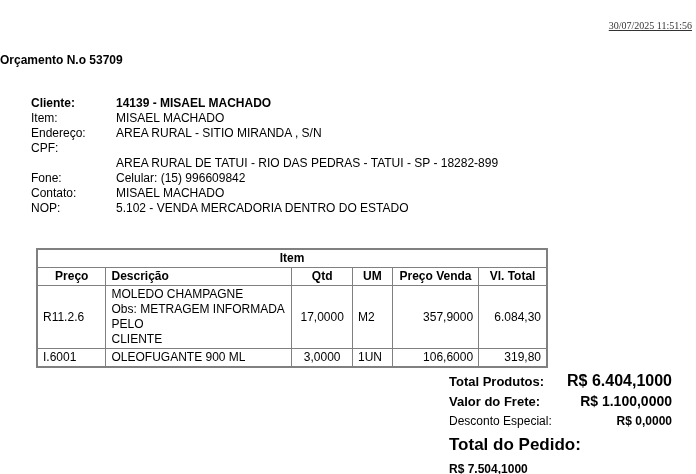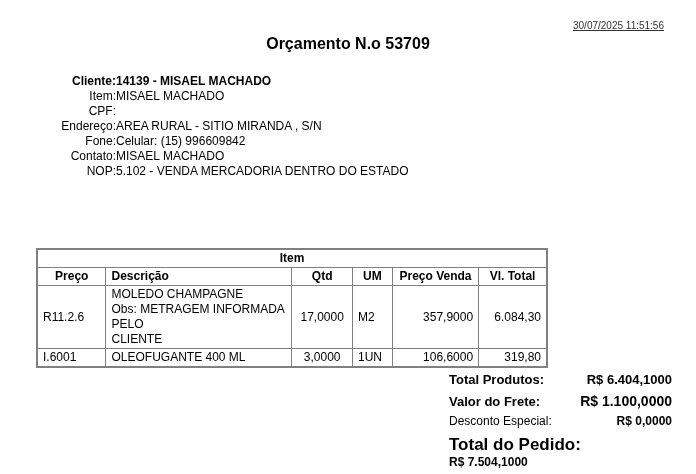--- a/index.html
+++ b/index.html
@@ -1,30 +1,30 @@
 <!DOCTYPE html>
 <html><head>
 <meta charset="utf-8">
 <style>
   html, body { margin:0; padding:0; background:#ffffff; }
   body { width:696px; height:474px; position:relative; overflow:hidden;
          font-family:"Liberation Sans", sans-serif; font-size:12px; color:#000; }
-  .ts { position:absolute; top:20px; right:32px; font-size:10px; color:#333; text-decoration:underline; }
-  .title { position:absolute; top:35px; left:0; width:696px; text-align:center; font-weight:bold; font-size:16px; }
-  .info { position:absolute; top:74px; left:31px;text-align:right; }
+  .ts { position:absolute; top:20px; right:4px; font-size:10px; color:#333; text-decoration:underline;font-family:Liberation Serif, serif; }
+  .title { position:absolute; top:53px; left:0; width:696px; font-weight:bold; font-size:12px; }
+  .info { position:absolute; top:96px; left:31px; }
   .info .row { display:flex; height:15px; line-height:15px; }
   .info .lbl { width:85px; }
   .info .bold { font-weight:bold; }
   table.items { position:absolute; top:248px; left:36px; width:512px; border-collapse:collapse; border:2px solid #808080; font-size:12px; }
   table.items td, table.items th { border:1px solid #808080; padding:1px 5px; line-height:15px; }
   table.items th { font-weight:bold; text-align:center; }
   table.items td.r { text-align:right; }
   table.items td.c { text-align:center; }
   .totals { position:absolute; left:449px; width:223px; top:372px; }
-  .totals .trow { display:flex; justify-content:space-between; align-items:baseline; }
+  .totals .trow { display:flex; justify-content:space-between; align-items:baseline;gap:7px; }
   .totals .b { font-weight:bold; }
   .t1 { height:21px; font-size:13px; }
   .t3 { height:21px; font-size:12px; }
   .t4 { font-size:17px; font-weight:bold;flex-direction:column; }
   .t4 .v { font-size:12px; }
 </style>
 </head>
 <body>
 
 <div class="ts">30/07/2025 11:51:56</div>
@@ -33,26 +33,30 @@
 <div class="info">
   <div class="row bold">
     <span class="lbl">Cliente:</span>
     <span>14139 - MISAEL MACHADO</span>
   </div>
   <div class="row">
     <span class="lbl">Item:</span>
     <span>MISAEL MACHADO</span>
   </div>
   <div class="row">
+    <span class="lbl">Endereço:</span>
+    <span>AREA RURAL - SITIO MIRANDA , S/N</span>
+  </div>
+  <div class="row">
     <span class="lbl">CPF:</span>
     <span></span>
   </div>
   <div class="row">
-    <span class="lbl">Endereço:</span>
-    <span>AREA RURAL - SITIO MIRANDA , S/N</span>
+    <span class="lbl"></span>
+    <span>AREA RURAL DE TATUI - RIO DAS PEDRAS - TATUI - SP - 18282-899</span>
   </div>
   <div class="row">
     <span class="lbl">Fone:</span>
     <span>Celular: (15) 996609842</span>
   </div>
   <div class="row">
     <span class="lbl">Contato:</span>
     <span>MISAEL MACHADO</span>
   </div>
   <div class="row">
@@ -89,33 +93,33 @@
       <div>Obs: METRAGEM INFORMADA PELO</div>
       <div>CLIENTE</div>
     </td>
     <td class="c">17,0000</td>
     <td>M2</td>
     <td class="r">357,9000</td>
     <td class="r">6.084,30</td>
   </tr>
   <tr>
     <td>I.6001</td>
-    <td>OLEOFUGANTE 400 ML</td>
+    <td>OLEOFUGANTE 900 ML</td>
     <td class="c">3,0000</td>
     <td>1UN</td>
     <td class="r">106,6000</td>
     <td class="r">319,80</td>
   </tr>
 </tbody>
   </table>
 
 <div class="totals">
   <div class="trow t1">
     <span class="b">Total Produtos:</span>
-    <span class="b" style="font-size:13px">R$ 6.404,1000</span>
+    <span class="b" style="font-size:16px">R$ 6.404,1000</span>
   </div>
   <div class="trow t1">
     <span class="b">Valor do Frete:</span>
     <span class="b" style="font-size:14px">R$ 1.100,0000</span>
   </div>
   <div class="trow t3">
     <span>Desconto Especial:</span>
     <span class="b">R$ 0,0000</span>
   </div>
   <div class="trow t4">

